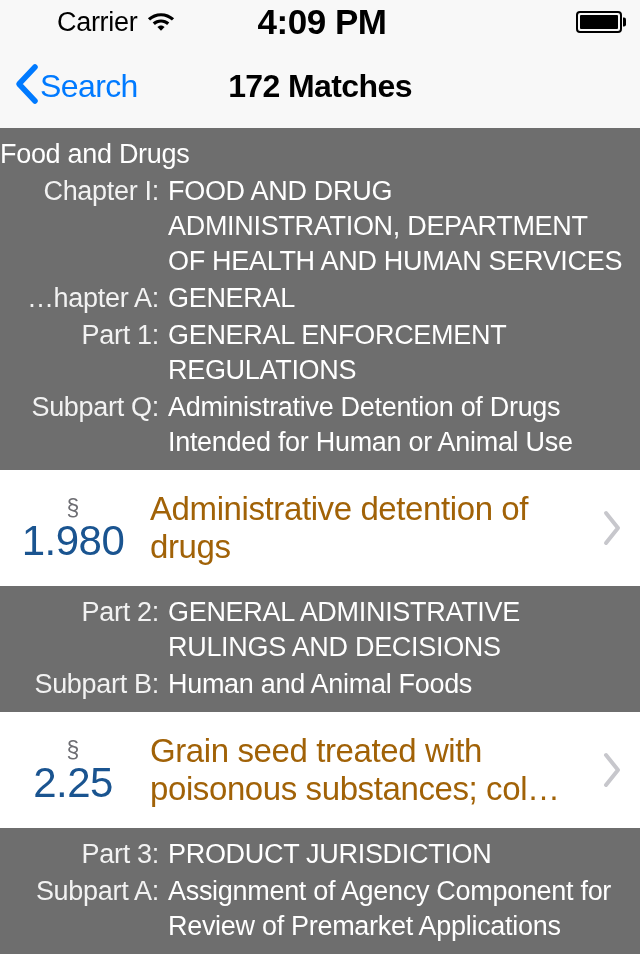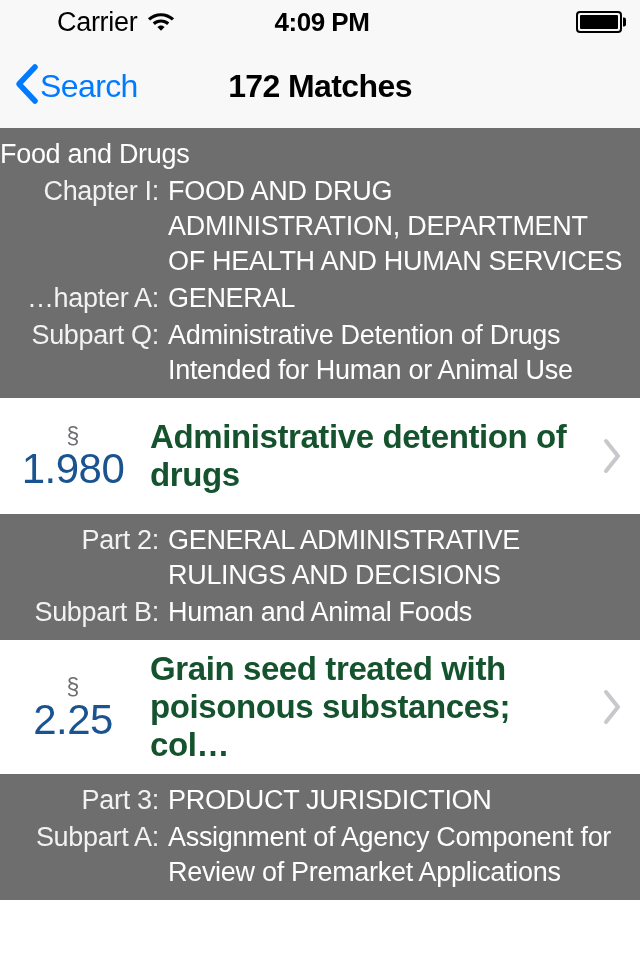--- a/index.html
+++ b/index.html
@@ -19,21 +19,21 @@
     background:#f8f8f8;
     display:flex; align-items:center;
     position:relative;
     padding:0 18px;
   }
   .status-left { display:flex; align-items:center; gap:9px; }
   .carrier-text { font-size:27px; color:#000; letter-spacing:-0.3px;margin-left:39px; }
   .wifi-icon { display:block; }
   .status-time {
     position:absolute; left:4px; right:0; text-align:center;
-    font-size:26px; font-weight:bold; color:#000; letter-spacing:-0.5px;
+    font-size:35px; font-weight:bold; color:#000; letter-spacing:-0.5px;
     pointer-events:none;
   }
   .status-right { margin-left:auto; display:flex; align-items:center; }
   .battery {
     width:46px; height:22px; border:2.5px solid #000; border-radius:4px;
     position:relative; padding:2px;
   }
   .battery-fill { height:100%; background:#000; border-radius:1px; }
   .battery-cap {
     position:absolute; right:-6px; top:50%; transform:translateY(-50%);
@@ -120,25 +120,24 @@
   .section-id {
     display:block;
     font-size:42px;
     color:#1a5490;
     line-height:40px;
     letter-spacing:-0.5px;
   }
   .section-title {
     flex:1 1 auto;
     font-size:33px;
-    color:#14532d;
+    color:#a16207;
     line-height:38px;
     letter-spacing:-0.4px;
     padding-right:12px;
-    font-weight:bold;
   }
   .disclosure {
     flex:0 0 56px;
     display:flex; align-items:center; justify-content:center;
   }
 </style>
 </head>
 <body>
 
 <div class="screen">
@@ -187,20 +186,26 @@
           <div class="crumb-value">FOOD AND DRUG ADMINISTRATION, DEPARTMENT OF HEALTH AND HUMAN SERVICES</div>
         </div>
         <div class="crumb-row">
           <div class="crumb-label multi">
             <span>…hapter A:</span>
           </div>
           <div class="crumb-value">GENERAL</div>
         </div>
         <div class="crumb-row">
           <div class="crumb-label multi">
+            <span>Part 1:</span>
+          </div>
+          <div class="crumb-value">GENERAL ENFORCEMENT REGULATIONS</div>
+        </div>
+        <div class="crumb-row">
+          <div class="crumb-label multi">
             <span>Subpart Q:</span>
           </div>
           <div class="crumb-value">Administrative Detention of Drugs Intended for Human or Animal Use</div>
         </div>
       </div>
       <div class="section-row">
         <div class="section-num">
           <span class="section-sym">§</span>
           <span class="section-id">1.980</span>
         </div>

